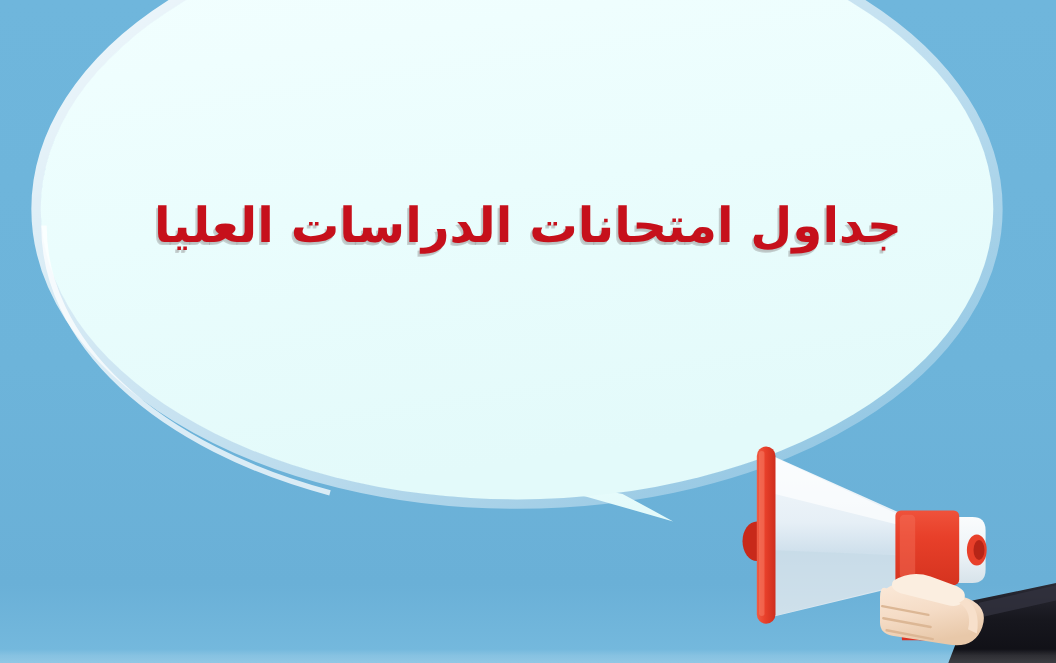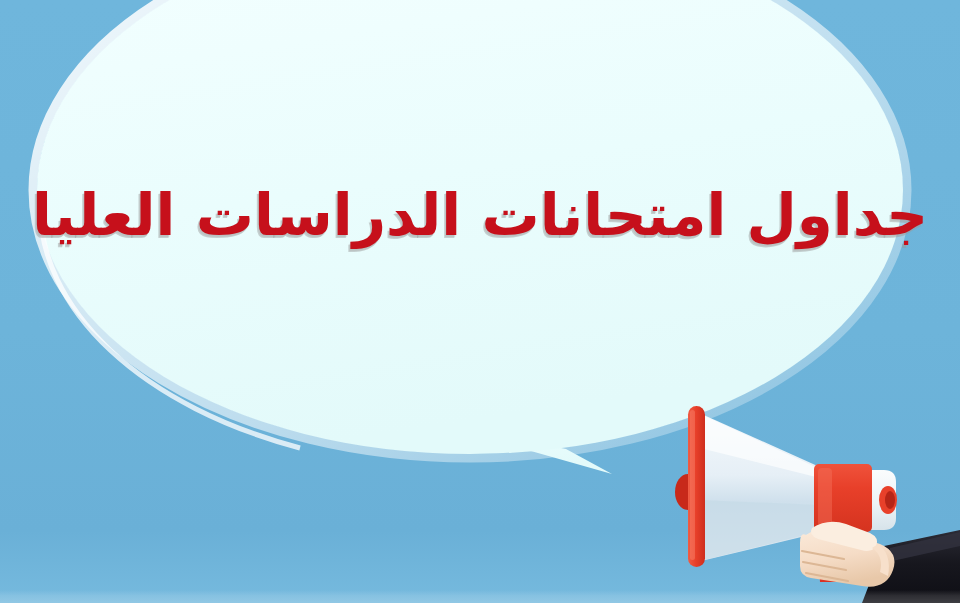--- a/index.html
+++ b/index.html
@@ -47,21 +47,21 @@
   .headline {
     position: absolute;
     left: 0;
     top: 178px;
     width: 960px;
     text-align: center;
     direction: rtl;
     unicode-bidi: bidi-override;
     font-family: "DejaVu Sans", "Liberation Sans", sans-serif;
     font-weight: bold;
-    font-size: 58px;
+    font-size: 44px;
     line-height: 1.28;
     letter-spacing: 0px;
     color: #C6101B;
     text-shadow:
       -2px 3px 0 rgba(150,150,150,0.42),
       -1px 2px 1px rgba(170,170,170,0.30);
     white-space: nowrap;
     pointer-events: none;
   }
   

